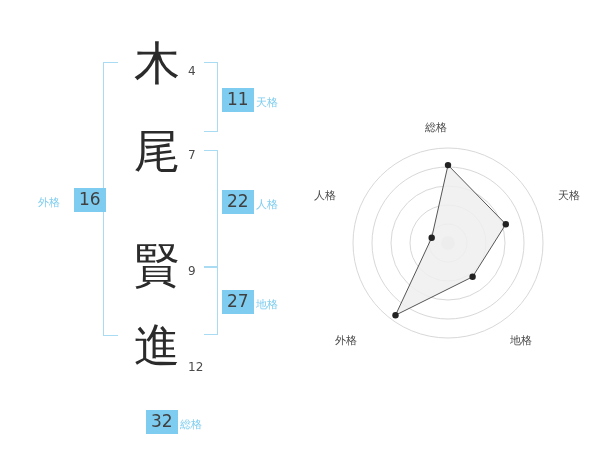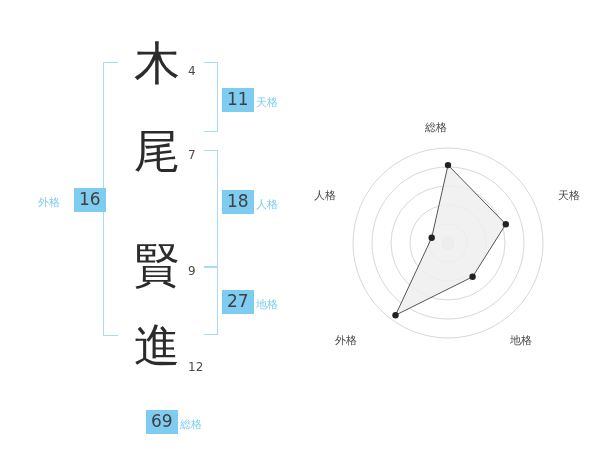--- a/index.html
+++ b/index.html
@@ -118,30 +118,30 @@
 
     <div class="line-h" style="left:204px; top:62px; width:14px;"></div>
     <div class="line-v" style="left:217px; top:62px; height:70px;"></div>
     <div class="line-h" style="left:204px; top:131px; width:14px;"></div>
     <div class="badge" style="left:222px; top:88px;">11</div>
     <div class="badge-label" style="left:256px; top:96px;">天格</div>
 
     <div class="line-h" style="left:204px; top:150px; width:14px;"></div>
     <div class="line-v" style="left:217px; top:150px; height:118px;"></div>
     <div class="line-h" style="left:204px; top:267px; width:14px;"></div>
-    <div class="badge" style="left:222px; top:190px;">18</div>
+    <div class="badge" style="left:222px; top:190px;">22</div>
     <div class="badge-label" style="left:256px; top:198px;">人格</div>
 
     <div class="line-h" style="left:204px; top:266px; width:14px;"></div>
     <div class="line-v" style="left:217px; top:266px; height:68px;"></div>
     <div class="line-h" style="left:204px; top:334px; width:14px;"></div>
     <div class="badge" style="left:222px; top:290px;">27</div>
     <div class="badge-label" style="left:256px; top:298px;">地格</div>
 
-    <div class="badge" style="left:146px; top:410px;">69</div>
+    <div class="badge" style="left:146px; top:410px;">32</div>
     <div class="badge-label" style="left:180px; top:418px;">総格</div>
   </div>
 
   <div class="chart-panel">
     <svg id="radar-svg" width="300" height="470" viewBox="0 0 300 470">
         <circle cx="148" cy="243" r="95" fill="none" stroke="#d8d8d8" stroke-width="1"></circle>
         <circle cx="148" cy="243" r="76" fill="none" stroke="#d8d8d8" stroke-width="1"></circle>
         <circle cx="148" cy="243" r="57" fill="none" stroke="#d8d8d8" stroke-width="1"></circle>
         <circle cx="148" cy="243" r="38" fill="none" stroke="#d8d8d8" stroke-width="1"></circle>
         <circle cx="148" cy="243" r="19" fill="none" stroke="#d8d8d8" stroke-width="1"></circle>

